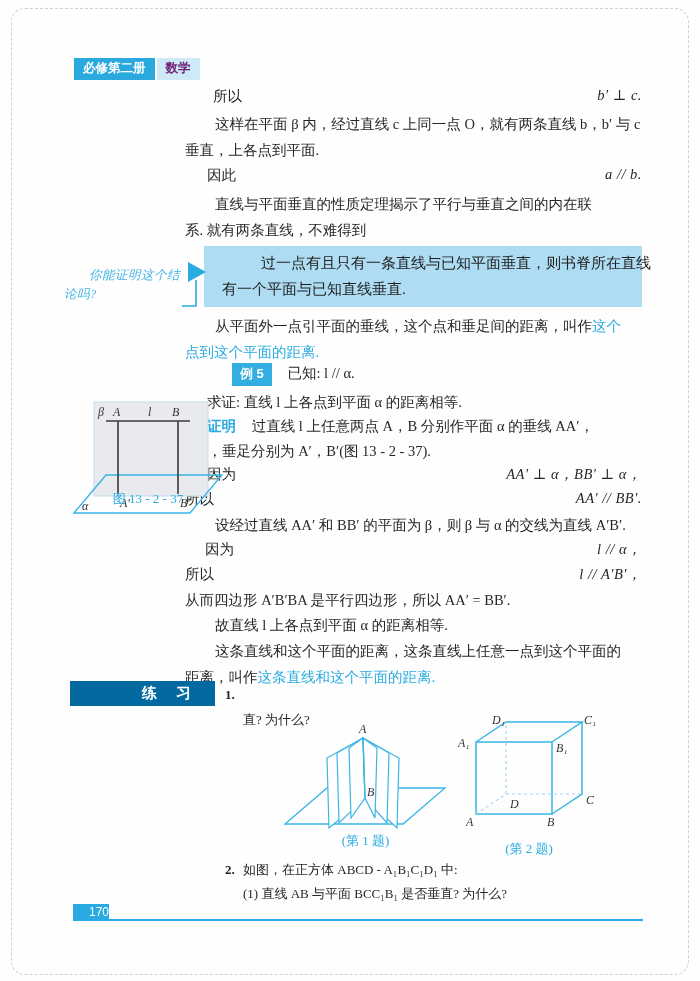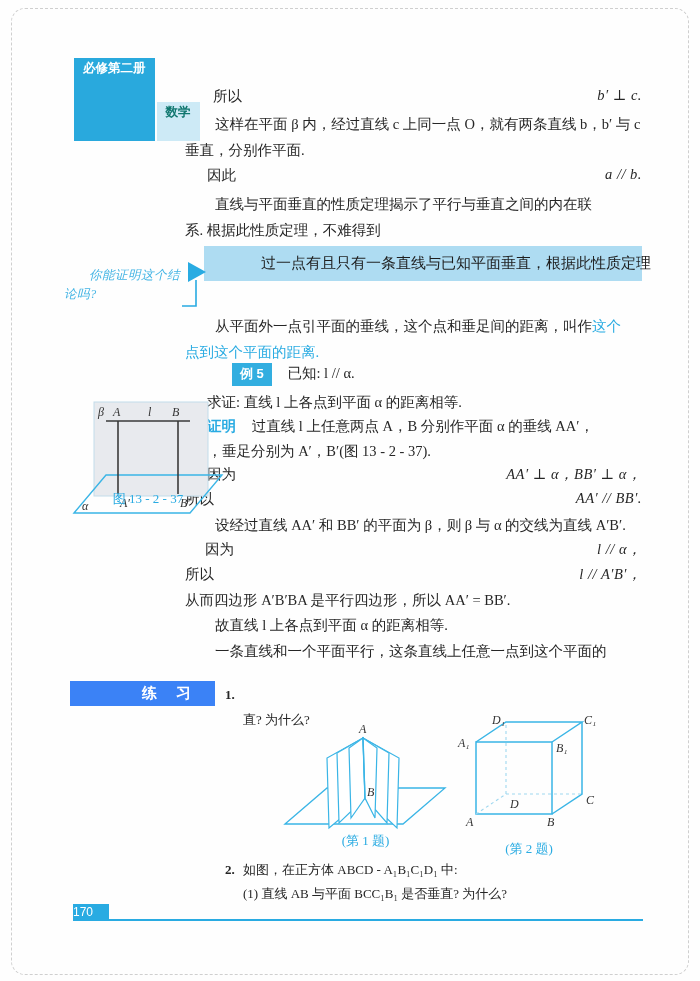--- a/index.html
+++ b/index.html
@@ -8,21 +8,21 @@
     font-family:"Liberation Serif","DejaVu Serif",serif; color:#262626;
   }
   .page-border {
     position:absolute; left:11px; top:8px; right:11px; bottom:6px;
     border:1px dashed #cfcfcf; border-radius:14px; pointer-events:none;
   }
   
   .hdr { position:absolute; left:74px; top:58px; display:flex; align-items:stretch;
          font-family:Liberation Mono, monospace; font-size:12.5px; font-weight:bold; }
   .hdr .b1 { background:#29a9dd; color:#fff; padding:2px 9px 3px; }
-  .hdr .b2 { background:#cdeaf6; color:#0f766e; padding:2px 9px 20px; margin-left:2px;margin-top:44px; }
+  .hdr .b2 { background:#cdeaf6; color:#701a75; padding:2px 9px 3px; margin-left:2px; }
 
   .t  { position:absolute; font-size:14.5px; line-height:20px; white-space:nowrap; }
   .blue { color:#29abe2; }
 
   
   .fline { position:absolute; left:185px; width:457px; font-size:14.5px; white-space:nowrap; }
   .fline .lab { position:absolute; top:0; }
   .fline .fm  { display:block; text-align:right; font-style:italic; letter-spacing:0.5px; }
 
   .hbox { position:absolute; left:204px; top:246px; width:402px; background:#aedcf2;
@@ -30,31 +30,31 @@
   .hbox .l1 { text-indent:2.6em; display:block; white-space:nowrap; }
   .hbox .l2 { display:block; white-space:nowrap; }
 
   .ex-badge { display:inline-block; background:#32aee0; color:#fff; font-size:13px;
               padding:1px 8px 2px; font-family:"Liberation Sans","DejaVu Sans",sans-serif; font-weight:bold; }
   .proof-lab { color:#29abe2; font-weight:bold; }
 
   .margin-note { position:absolute; left:64px; top:266px; width:126px; color:#43b4e4;
                  font-size:12.5px; line-height:19px; font-style:italic; text-indent:2em; letter-spacing:0.5px; }
 
-  .practice { position:absolute; left:70px; top:681px; width:145px; height:25px; background:#3b82f6;
+  .practice { position:absolute; left:70px; top:681px; width:145px; height:25px; background:#0369a1;
               color:#fff; font-size:15px; font-weight:bold; line-height:25px;
               text-align:right; padding-right:22px; box-sizing:border-box; letter-spacing:2px; }
 
   .caption { position:absolute; text-align:center; color:#29abe2; font-size:13px; white-space:nowrap; }
 
   .exq { position:absolute; font-size:13px; line-height:19px; white-space:nowrap; }
 
   .pagenum { position:absolute; left:73px; top:904px; width:36px; height:17px; background:#29abe2;
              color:#fff; font-size:12px; font-family:"Liberation Sans","DejaVu Sans",sans-serif;
-             text-align:left; line-height:17px; }
+             text-align:right; line-height:17px; }
   .footline { position:absolute; left:107px; top:919px; width:536px; height:2px; background:#29abe2; }
 
   svg text { font-family:"Liberation Serif","DejaVu Serif",serif; }
 </style>
 </head>
 <body>
 
 <div class="page">
   <div class="page-border"></div>
 
@@ -62,32 +62,33 @@
     <span class="b1">必修第二册</span>
     <span class="b2">数学</span>
   </div>
 
   <div class="fline" style="top:87px">
     <span class="lab" style="left:28px">所以</span>
     <span class="fm">b′ ⊥ c.</span>
   </div>
 
   <div class="t" style="left:215px; top:114px">这样在平面 β 内，经过直线 c 上同一点 O，就有两条直线 b，b′ 与 c</div>
-  <div class="t" style="left:185px; top:140px">垂直，分别作平面.</div>
+  <div class="t" style="left:185px; top:140px">垂直，上各点到平面.</div>
 
   <div class="fline" style="top:166px">
     <span class="lab" style="left:22px">因此</span>
     <span class="fm">a // b.</span>
   </div>
 
   <div class="t" style="left:215px; top:194px">直线与平面垂直的性质定理揭示了平行与垂直之间的内在联</div>
-  <div class="t" style="left:185px; top:220px">系. 根据此性质定理，不难得到</div>
+  <div class="t" style="left:185px; top:220px">系. 就有两条直线，不难得到</div>
 
   <div class="hbox">
-    <span class="l1">过一点有且只有一条直线与已知平面垂直，根据此性质定理</span>
+    <span class="l1">过一点有且只有一条直线与已知平面垂直，则书脊所在直线</span>
+    <span class="l2">有一个平面与已知直线垂直.</span>
   </div>
 
   <div class="margin-note">你能证明这个结论吗?</div>
   <svg width="28" height="52" style="position:absolute; left:180px; top:258px">
     <polygon points="8,4 26,14 8,24" fill="#29abe2"></polygon>
     <polyline points="16,22 16,48 2,48" fill="none" stroke="#29abe2" stroke-width="1.6"></polyline>
   </svg>
 
   <div class="t" style="left:215px; top:316px"><span>从平面外一点引平面的垂线，这个点和垂足间的距离，叫作</span><span class="blue">这个</span></div>
   <div class="t blue" style="left:185px; top:342px">点到这个平面的距离.</div>
@@ -119,21 +120,22 @@
     <span class="fm">l // α，</span>
   </div>
   <div class="fline" style="top:565px">
     <span class="lab" style="left:0">所以</span>
     <span class="fm">l // A′B′，</span>
   </div>
 
   <div class="t" style="left:185px; top:590px">从而四边形 A′B′BA 是平行四边形，所以 AA′ = BB′.</div>
   <div class="t" style="left:215px; top:615px">故直线 l 上各点到平面 α 的距离相等.</div>
 
-  <div class="t" style="left:215px; top:641px">一条直线和一个平面平行，这条直线上任意一点到这个平面的</div>
+  <div class="t" style="left:215px; top:641px">这条直线和这个平面的距离，这条直线上任意一点到这个平面的</div>
+  <div class="t" style="left:185px; top:667px"><span>距离，叫作</span><span class="blue">这条直线和这个平面的距离.</span></div>
 
   <svg width="152" height="122" style="position:absolute; left:72px; top:396px">
     <rect x="22" y="6" width="114" height="94" fill="#e8eaee" stroke="#c2dcea" stroke-width="1"></rect>
     <polygon points="2,117 34,79 150,79 118,117" fill="none" stroke="#3ab5e6" stroke-width="1.4"></polygon>
     <line x1="34" y1="25" x2="118" y2="25" stroke="#3a3a3a" stroke-width="1.6"></line>
     <line x1="46" y1="25" x2="46" y2="98" stroke="#3a3a3a" stroke-width="1.6"></line>
     <line x1="106" y1="25" x2="106" y2="98" stroke="#3a3a3a" stroke-width="1.6"></line>
     <text x="26" y="20" font-size="12" font-style="italic" fill="#333">β</text>
     <text x="41" y="20" font-size="12" font-style="italic" fill="#333">A</text>
     <text x="76" y="20" font-size="12" font-style="italic" fill="#333">l</text>

